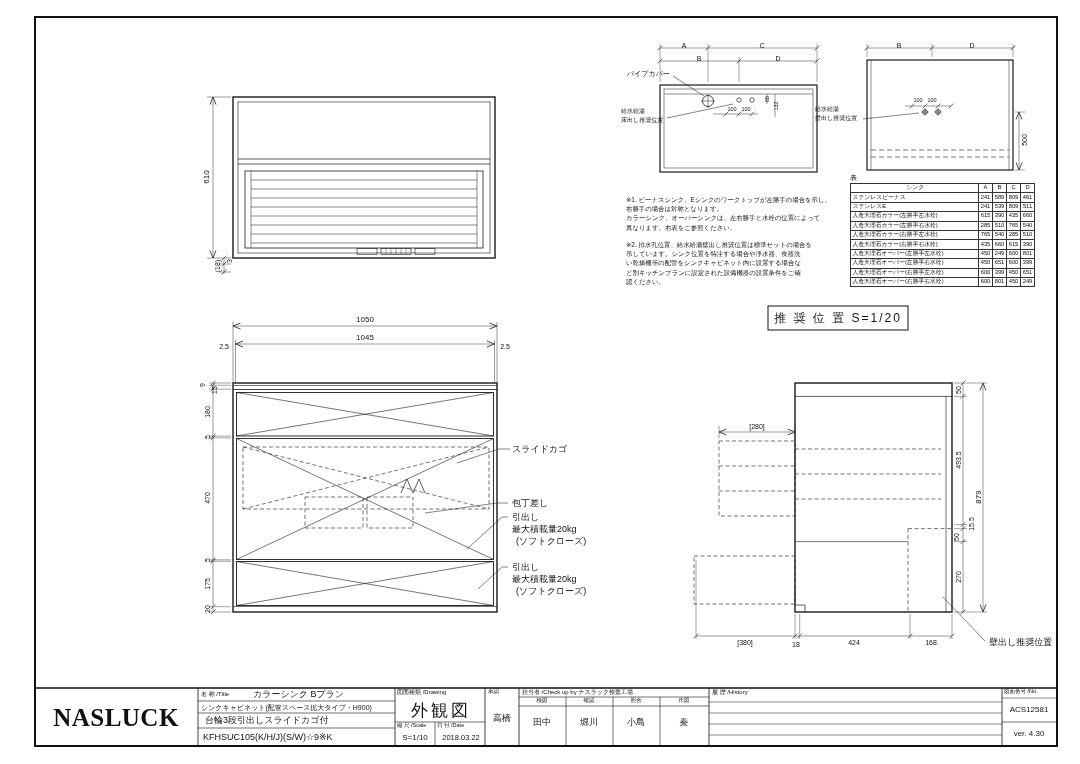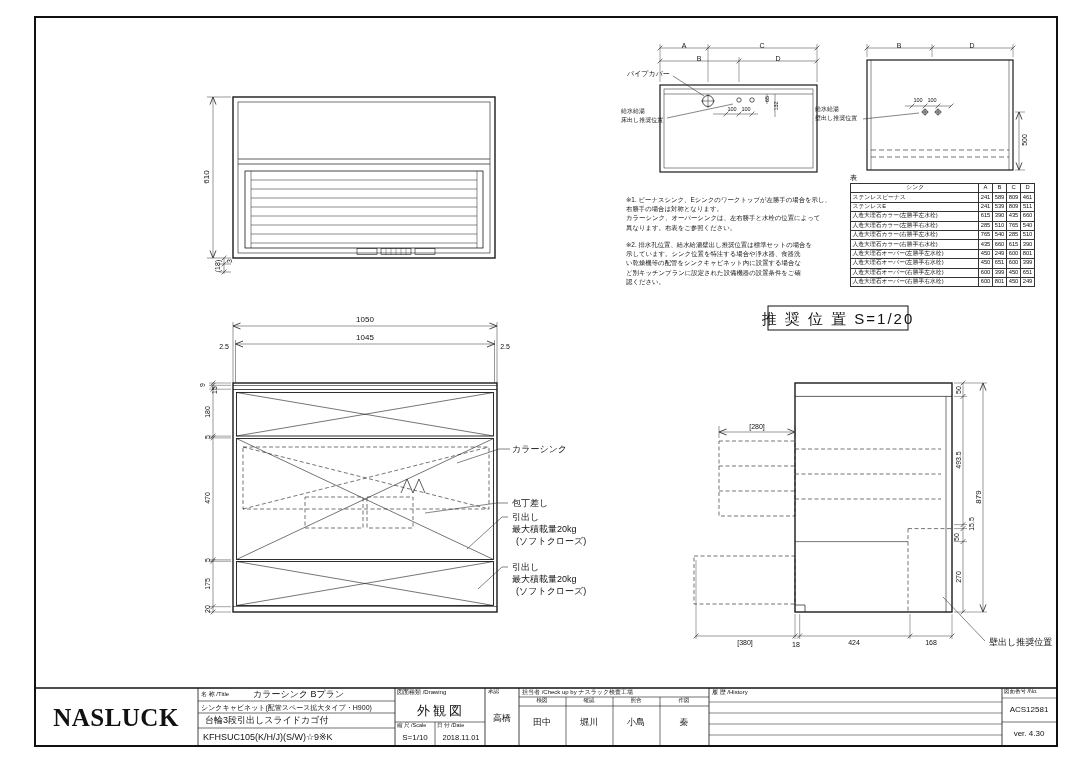--- a/index.html
+++ b/index.html
@@ -6,21 +6,21 @@
   html,body{width:1080px;height:764px;background:#fff}
   body{font-family:"Liberation Sans","DejaVu Sans",sans-serif;color:#111;position:relative;overflow:hidden}
   #sheet{position:absolute;left:5px;top:0;width:1080px;height:764px}
   #linework{position:absolute;left:0;top:0}
   .t{position:absolute;white-space:nowrap;line-height:1;color:#111}
   .c{transform:translate(-50%,-50%)}
   .l{transform:translate(0,-50%)}
   .v{transform:translate(-50%,-50%) rotate(-90deg)}
   .pre{white-space:pre-line;line-height:1.45}
   .s5{font-size:5.5px}.s6{font-size:6px}.s63{font-size:6.4px}.s7{font-size:7px}
-  .s75{font-size:7.5px}.s8{font-size:8px}.s9{font-size:9px}.s10{font-size:15px}.s11{font-size:13px}
+  .s75{font-size:7.5px}.s8{font-size:8px}.s9{font-size:9px}.s10{font-size:12px}.s11{font-size:17px}
   .sp2{letter-spacing:2px}.sp3{letter-spacing:3px}
   .logo{font-weight:700;font-size:25px;letter-spacing:.5px;font-family:"Liberation Serif","DejaVu Serif",serif}
   #sink-table{position:absolute;left:845px;top:183px;border-collapse:collapse;background:#fff}
   #sink-table td,#sink-table th{border:.6px solid #333;font-size:5.8px;font-weight:400;padding:0;height:9.4px;text-align:center;line-height:1}
   #sink-table td:first-child,#sink-table th:first-child{text-align:left;padding-left:1.5px;width:128px}
   #sink-table td:not(:first-child),#sink-table th:not(:first-child){width:14px}
   #sink-table th:first-child{text-align:center}
 </style>
 </head>
 <body>
@@ -294,21 +294,21 @@
 <div class="t c s7" style="left:219px;top:346px">2.5</div>
 <div class="t c s7" style="left:500px;top:346px">2.5</div>
 <div class="t v s7" style="left:197px;top:385px">9</div>
 <div class="t v s7" style="left:209px;top:390px">15</div>
 <div class="t v s7" style="left:202px;top:412px">180</div>
 <div class="t v s7" style="left:202px;top:437px">5</div>
 <div class="t v s7" style="left:202px;top:498px">470</div>
 <div class="t v s7" style="left:202px;top:560px">5</div>
 <div class="t v s7" style="left:202px;top:584px">175</div>
 <div class="t v s7" style="left:202px;top:609px">20</div>
-<div class="t l s9" style="left:507px;top:449px">カラーシンク</div>
+<div class="t l s9" style="left:507px;top:449px">スライドカゴ</div>
 <div class="t l s9" style="left:507px;top:503px">包丁差し</div>
 <div class="t l s9" style="left:507px;top:517px">引出し</div>
 <div class="t l s9" style="left:507px;top:529px">最大積載量20kg</div>
 <div class="t l s9" style="left:511px;top:541px">(ソフトクローズ)</div>
 <div class="t l s9" style="left:507px;top:567px">引出し</div>
 <div class="t l s9" style="left:507px;top:579px">最大積載量20kg</div>
 <div class="t l s9" style="left:511px;top:591px">(ソフトクローズ)</div>
 
 <div class="t c s7" style="left:752px;top:426px">[280]</div>
 <div class="t v s7" style="left:953px;top:390px">50</div>
@@ -441,21 +441,21 @@
 <div class="t l s6" style="left:196px;top:694px">名 称 /Title</div>
 <div class="t l s9" style="left:248px;top:694px">カラーシンク Bプラン</div>
 <div class="t l s7" style="left:196px;top:707px">シンクキャビネット(配管スペース拡大タイプ・H900)</div>
 <div class="t l s9" style="left:200px;top:720px">台輪3段引出しスライドカゴ付</div>
 <div class="t l s9" style="left:198px;top:737px">KFHSUC105(K/H/J)(S/W)☆9※K</div>
 <div class="t l s6" style="left:392px;top:692px">図面種類 /Drawing</div>
 <div class="t c s11 sp3" style="left:436px;top:710px">外観図</div>
 <div class="t l s5" style="left:392px;top:726px">縮 尺 /Scale</div>
 <div class="t c s8" style="left:410px;top:738px">S=1/10</div>
 <div class="t l s5" style="left:432px;top:726px">日 付 /Date</div>
-<div class="t c s75" style="left:456px;top:738px">2018.11.01</div>
+<div class="t c s75" style="left:456px;top:738px">2018.03.22</div>
 <div class="t l s5" style="left:483px;top:692px">承認</div>
 <div class="t c s9" style="left:497px;top:718px">高橋</div>
 <div class="t l s6" style="left:517px;top:692px">担当者 /Check up by ナスラック検査工場</div>
 <div class="t c s5" style="left:537px;top:701px">検図</div>
 <div class="t c s5" style="left:584px;top:701px">確認</div>
 <div class="t c s5" style="left:631px;top:701px">照合</div>
 <div class="t c s5" style="left:679px;top:701px">作図</div>
 <div class="t c s9" style="left:537px;top:722px">田中</div>
 <div class="t c s9" style="left:584px;top:722px">堀川</div>
 <div class="t c s9" style="left:631px;top:722px">小島</div>

